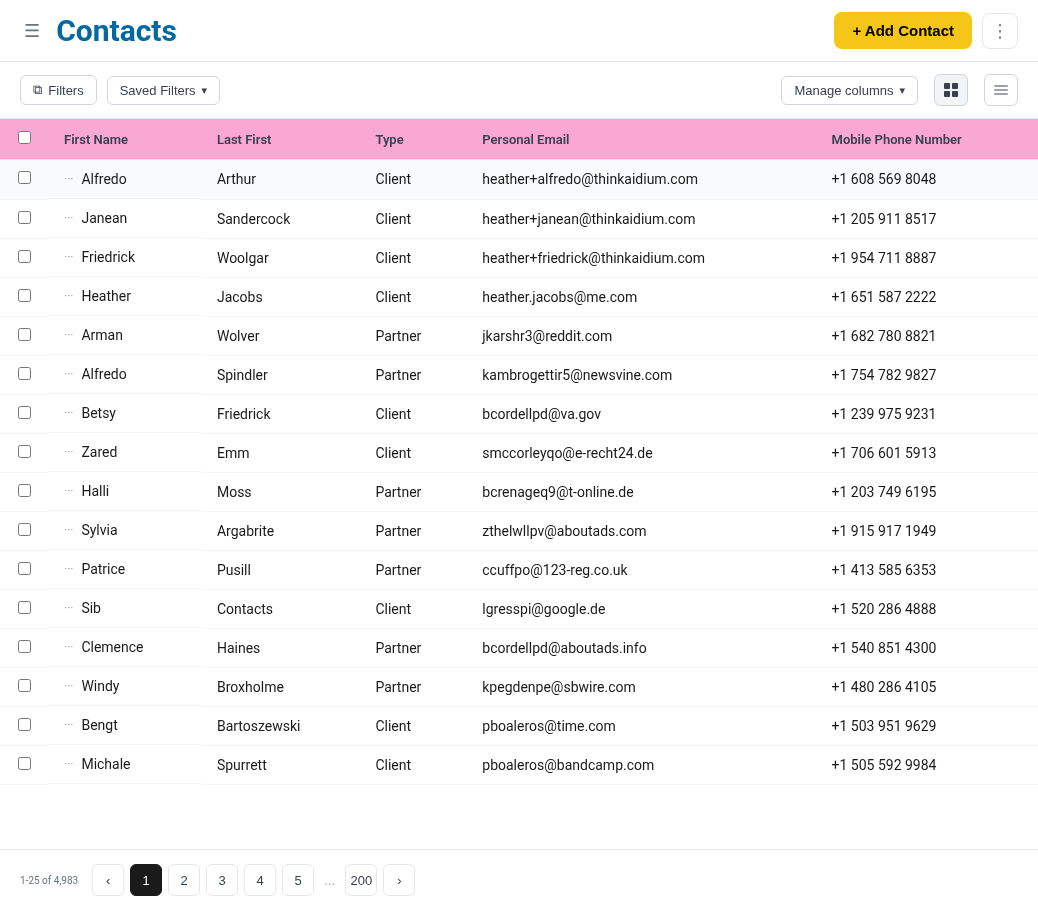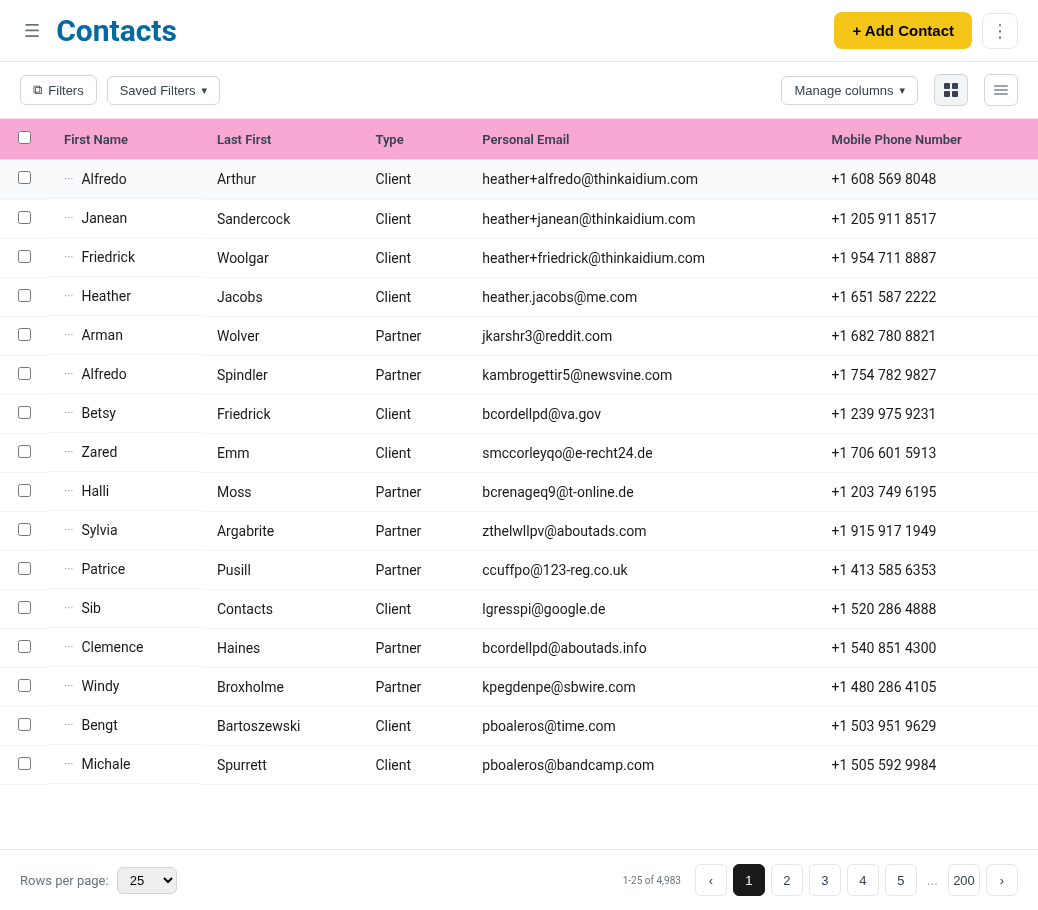--- a/index.html
+++ b/index.html
@@ -364,28 +364,20 @@
     <td>Spurrett</td>
     <td>Client</td>
     <td>pboaleros@bandcamp.com</td>
     <td>+1 505 592 9984</td>
   </tr>
       </tbody>
   </table>
 </div>
 
 <div class="footer">
-  <div class="rows-per-page">
-    <span>Rows per page:</span>
-    <select class="rows-select">
-      <option>25</option>
-      <option>50</option>
-      <option>100</option>
-    </select>
-  </div>
   <div class="pagination">
     <span class="pagination-info">1-25 of 4,983</span>
     <button class="page-btn">‹</button>
     <button class="page-btn active">1</button>
     <button class="page-btn">2</button>
     <button class="page-btn">3</button>
     <button class="page-btn">4</button>
     <button class="page-btn">5</button>
     <span class="page-dots">...</span>
     <button class="page-btn">200</button>

